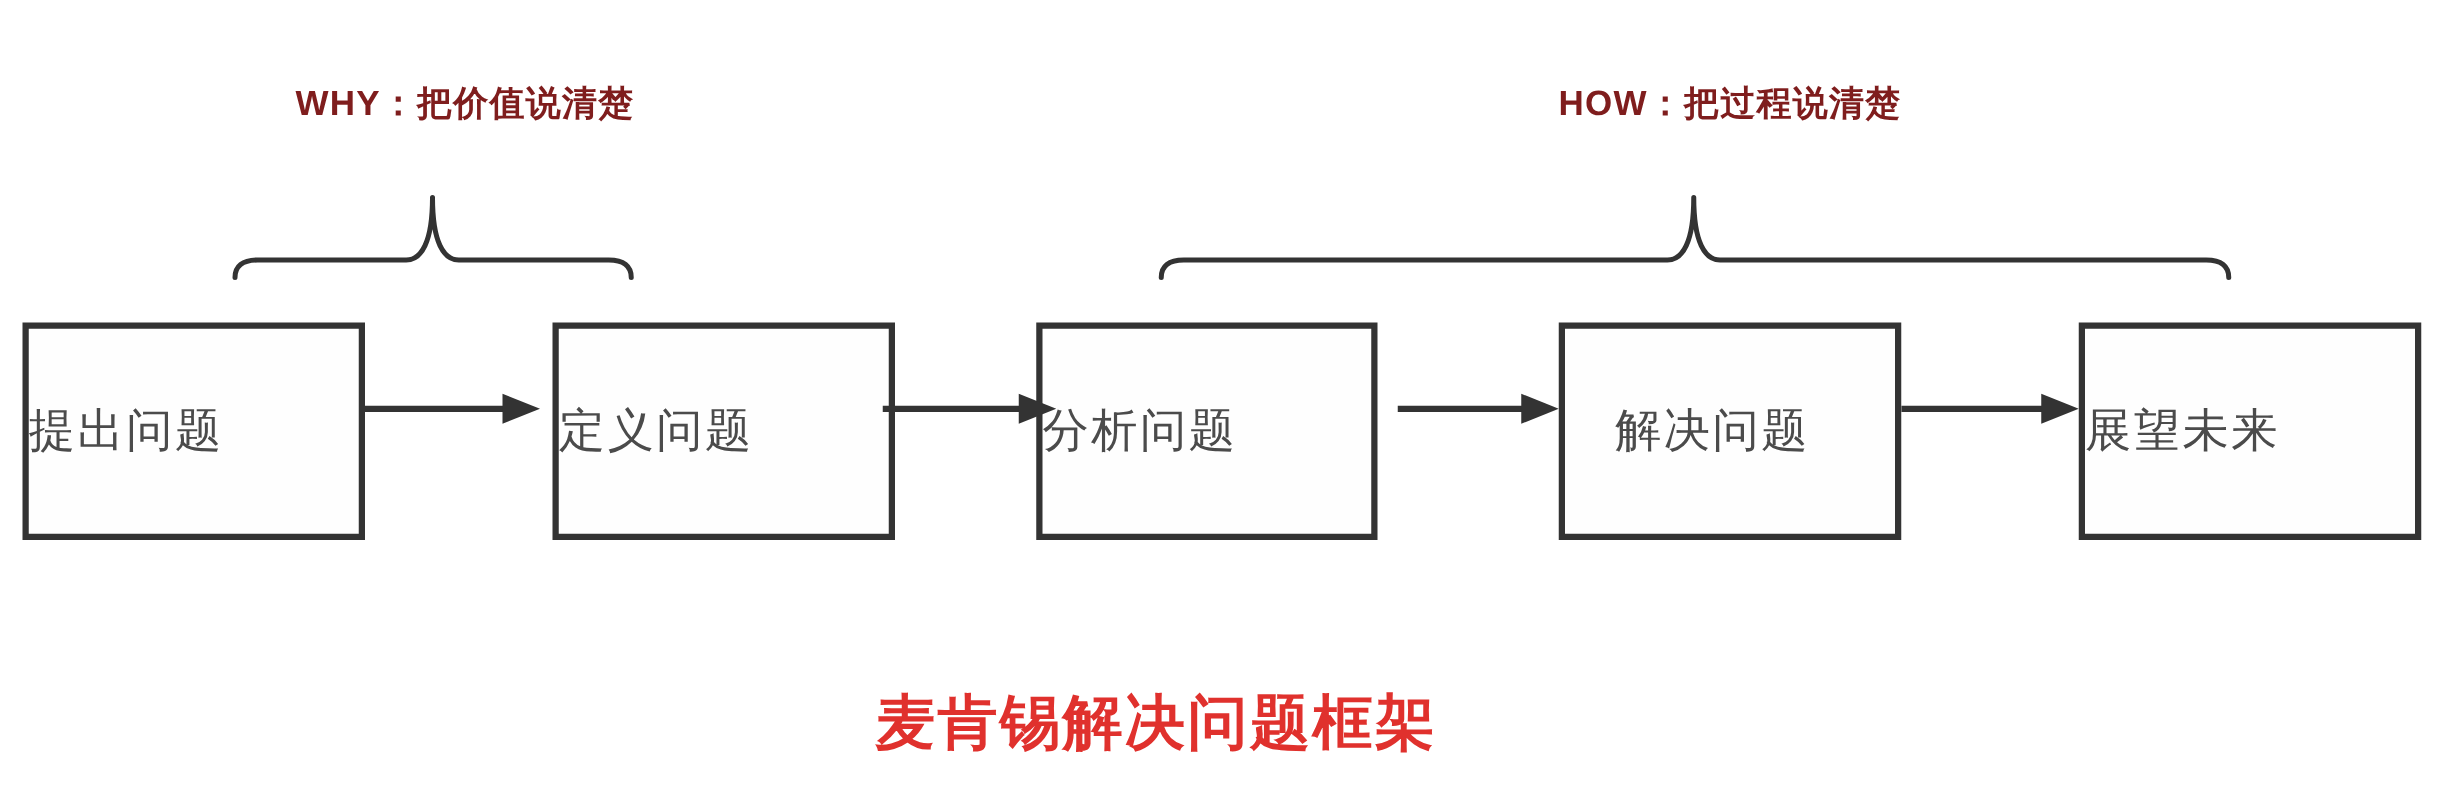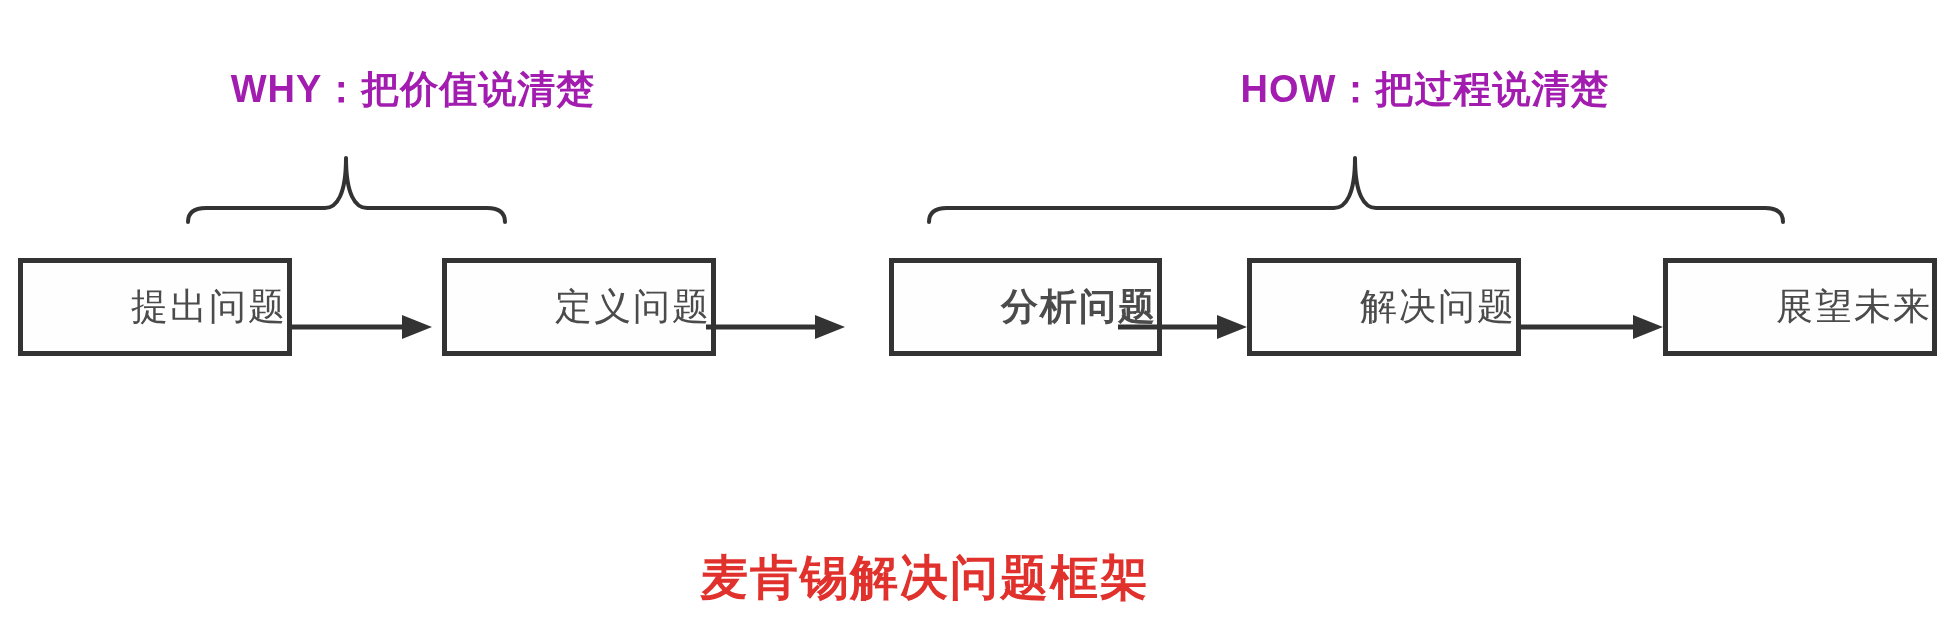--- a/index.html
+++ b/index.html
@@ -12,52 +12,51 @@
     position:relative;
     width:1958px;height:634px;
     background:#ffffff;
     font-family:"Liberation Sans","DejaVu Sans",sans-serif;
     overflow:hidden;
   }
   .group-label{
     position:absolute;
     top:64px;
     transform:translateX(-50%);
-    font-size:38px;
+    font-size:28px;
     font-weight:700;
-    color:#a21caf;
+    color:#7f1d1d;
     letter-spacing:1px;
     white-space:nowrap;
-    margin-left:41px;
   }
   .group-label.why{left:372px;}
   .group-label.how{left:1384px;}
   .brace{position:absolute;top:150px;}
   .brace.why{left:185px;}
   .brace.how{left:926px;}
   .step-box{
     position:absolute;
     top:258px;
-    height:98px;
+    height:174px;
     border:5px solid var(--line-dark);
     background:#fefefe;
     box-sizing:border-box;
     display:flex;
     align-items:center;
-    justify-content:flex-end;
+    justify-content:flex-start;
   }
   .step-box .step-label{
     font-size:37px;
     color:var(--box-text);
     letter-spacing:2px;
     white-space:nowrap;
   }
   .box1{left:18px;width:274px;}
   .box2{left:432px;width:274px;margin-left:10px;}
-  .box3{left:889px;width:273px;font-weight:bold;}
+  .box3{left:829px;width:273px;}
   .box4{left:1247px;width:274px;padding-left:40px;}
   .box5{left:1663px;width:274px;}
   .arrow{position:absolute;top:312px;height:30px;}
   .arrow1{left:292px;}
   .arrow2{left:706px;}
   .arrow3{left:1118px;}
   .arrow4{left:1521px;}
   .arrow line{stroke:var(--line-dark);stroke-width:5;}
   .arrow polygon{fill:var(--line-dark);}
   .brace path{

